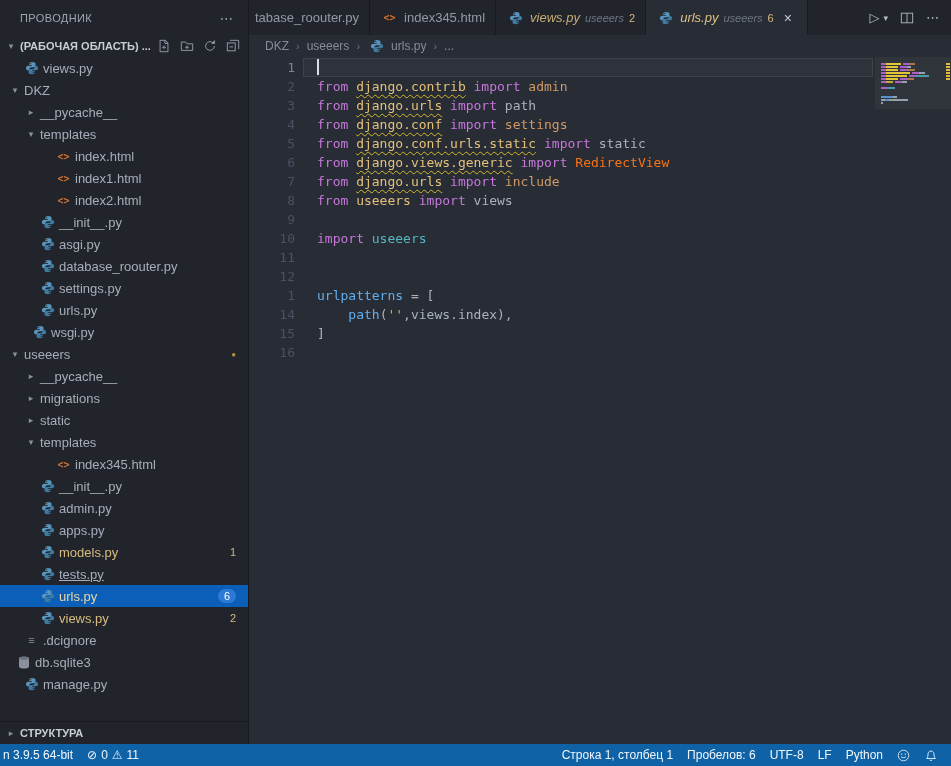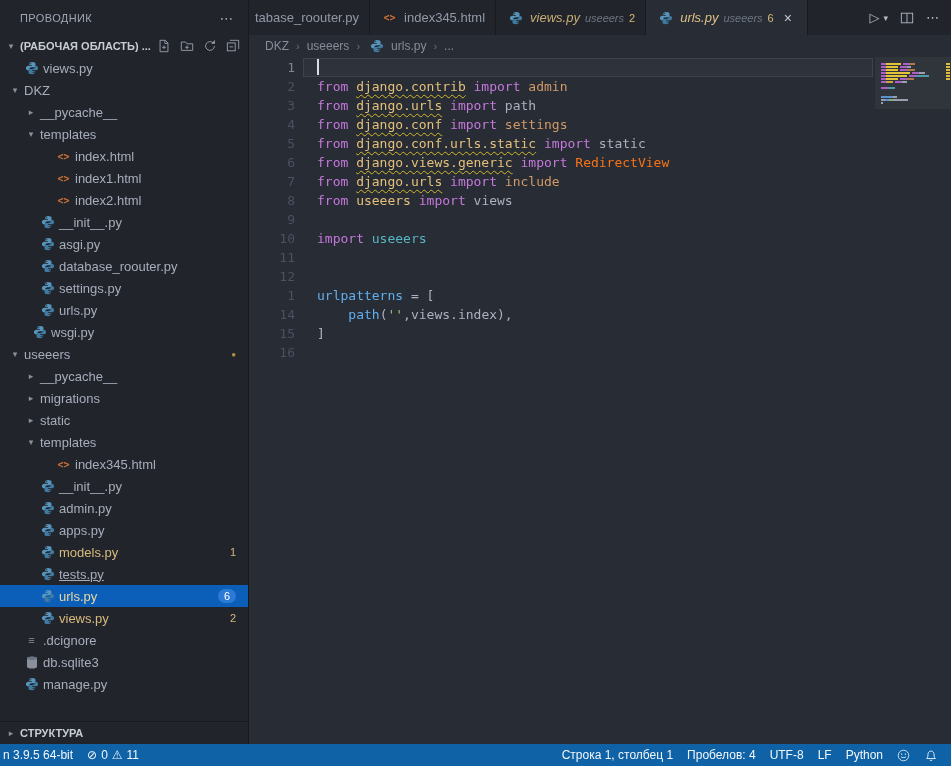--- a/index.html
+++ b/index.html
@@ -336,21 +336,21 @@
           <span class="flabel warn">views.py</span>
           <span class="fbadge">2</span>
         </div>
         <div class="row" style="padding-left: 8px;">
           <span class="chev"></span>
           <span class="ficon">
             <span class="gen-glyph">≡</span>
           </span>
           <span class="flabel">.dcignore</span>
         </div>
-        <div class="row" style="padding-left: 8px; text-align: right;">
+        <div class="row" style=" text-align: right;">
           <span class="chev"></span>
           <span class="ficon">
             <svg width="12" height="13" viewBox="0 0 12 13">
               <path fill="#8a919c" d="M6 .5C3.2.5 1 1.3 1 2.3v8.4c0 1 2.2 1.8 5 1.8s5-.8 5-1.8V2.3C11 1.3 8.8.5 6 .5z"></path>
               <ellipse cx="6" cy="2.3" rx="5" ry="1.6" fill="#6b7280"></ellipse>
             </svg>
           </span>
           <span class="flabel">db.sqlite3</span>
         </div>
         <div class="row" style="padding-left: 8px;">
@@ -600,21 +600,21 @@
     </span>
     <span class="st">
       <span class="ic">⊘</span>
       <span>0</span>
       <span class="ic">⚠</span>
       <span>11</span>
     </span>
     <span class="st-right">
       <span id="st-right-items" style="display: flex;">
           <span class="st">Строка 1, столбец 1</span>
-          <span class="st">Пробелов: 4</span>
+          <span class="st">Пробелов: 6</span>
           <span class="st">UTF-8</span>
           <span class="st">LF</span>
           <span class="st">Python</span>
         </span>
       <span class="st">
         <svg width="13" height="13" viewBox="0 0 16 16">
             <circle cx="8" cy="8" r="6.5" fill="none" stroke="#f2f7fc"></circle>
             <circle cx="5.7" cy="6.3" r=".9" fill="#f2f7fc"></circle>
             <circle cx="10.3" cy="6.3" r=".9" fill="#f2f7fc"></circle>
             <path d="M5 9.5c.8 1.5 5.2 1.5 6 0" fill="none" stroke="#f2f7fc"></path>

